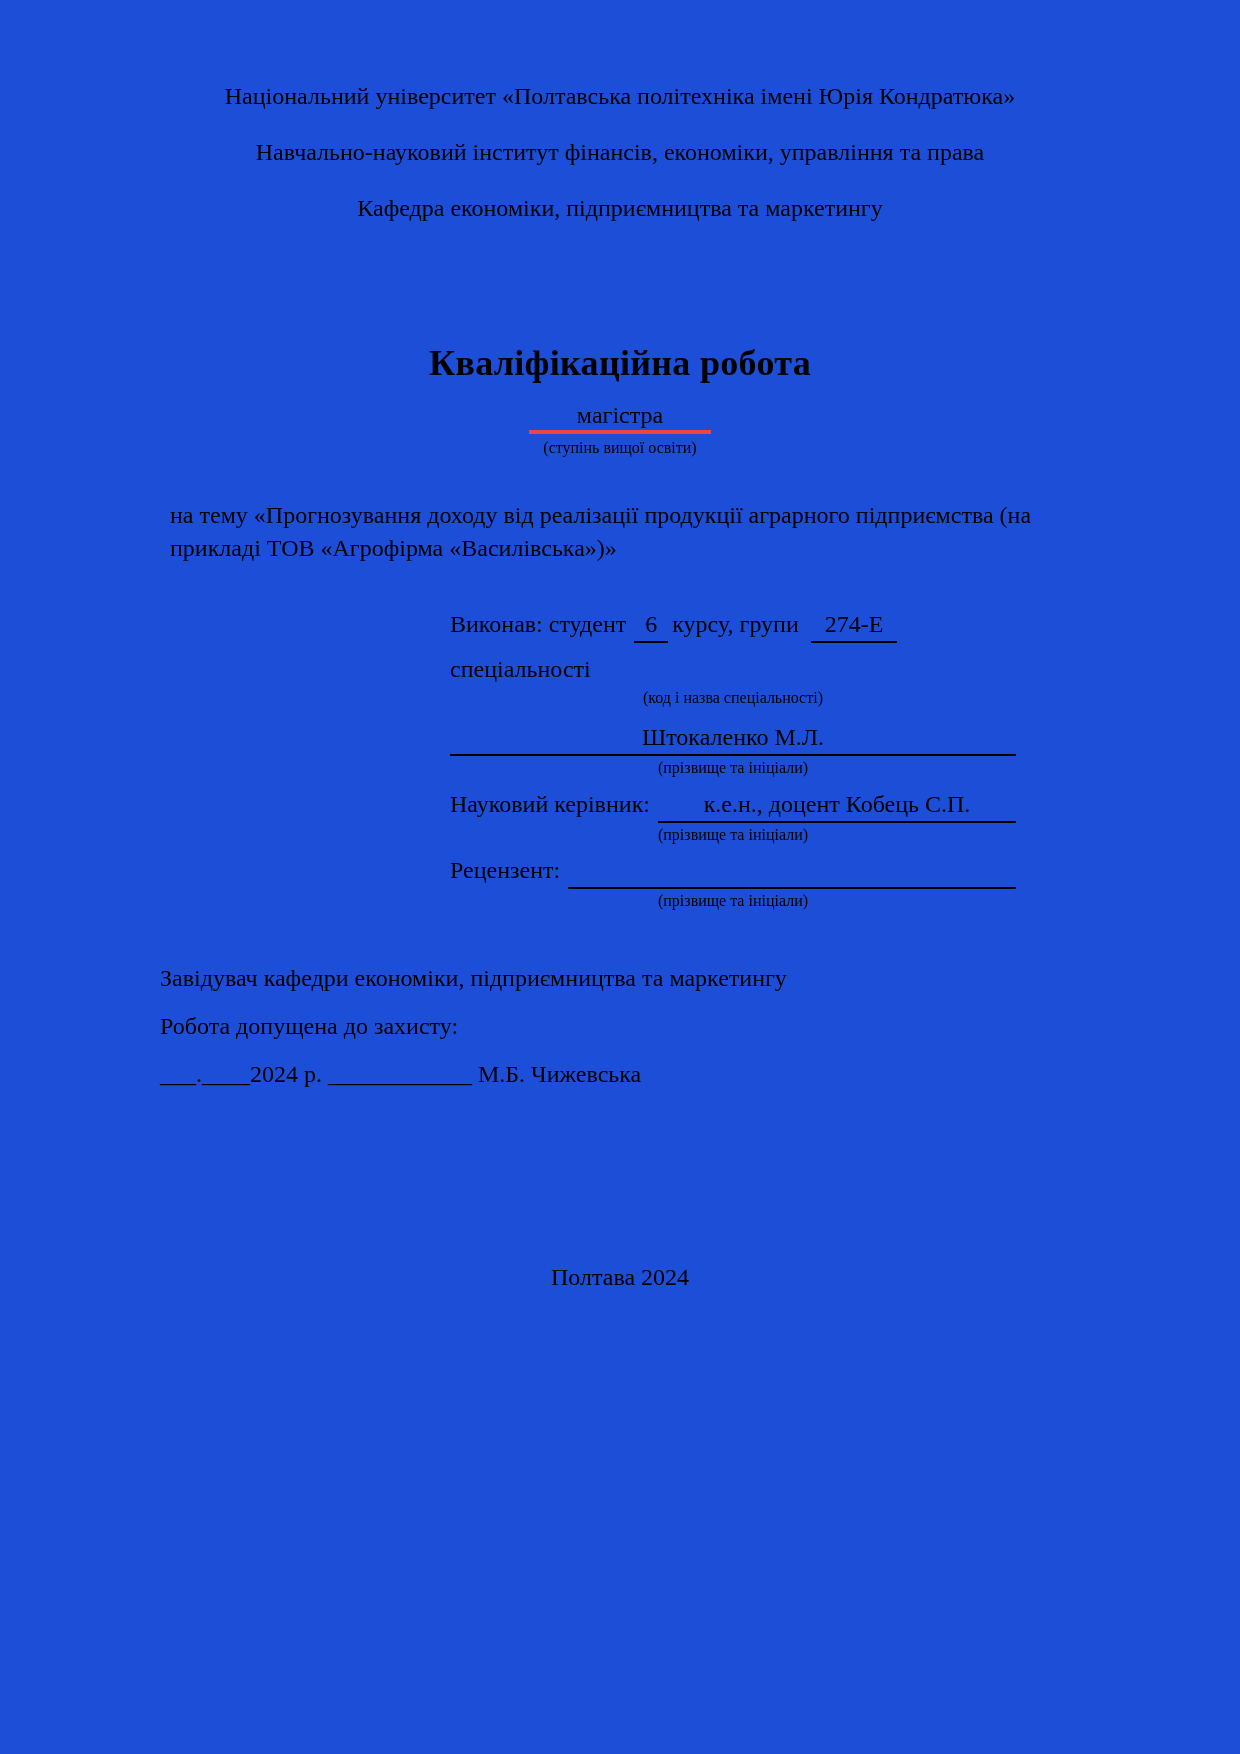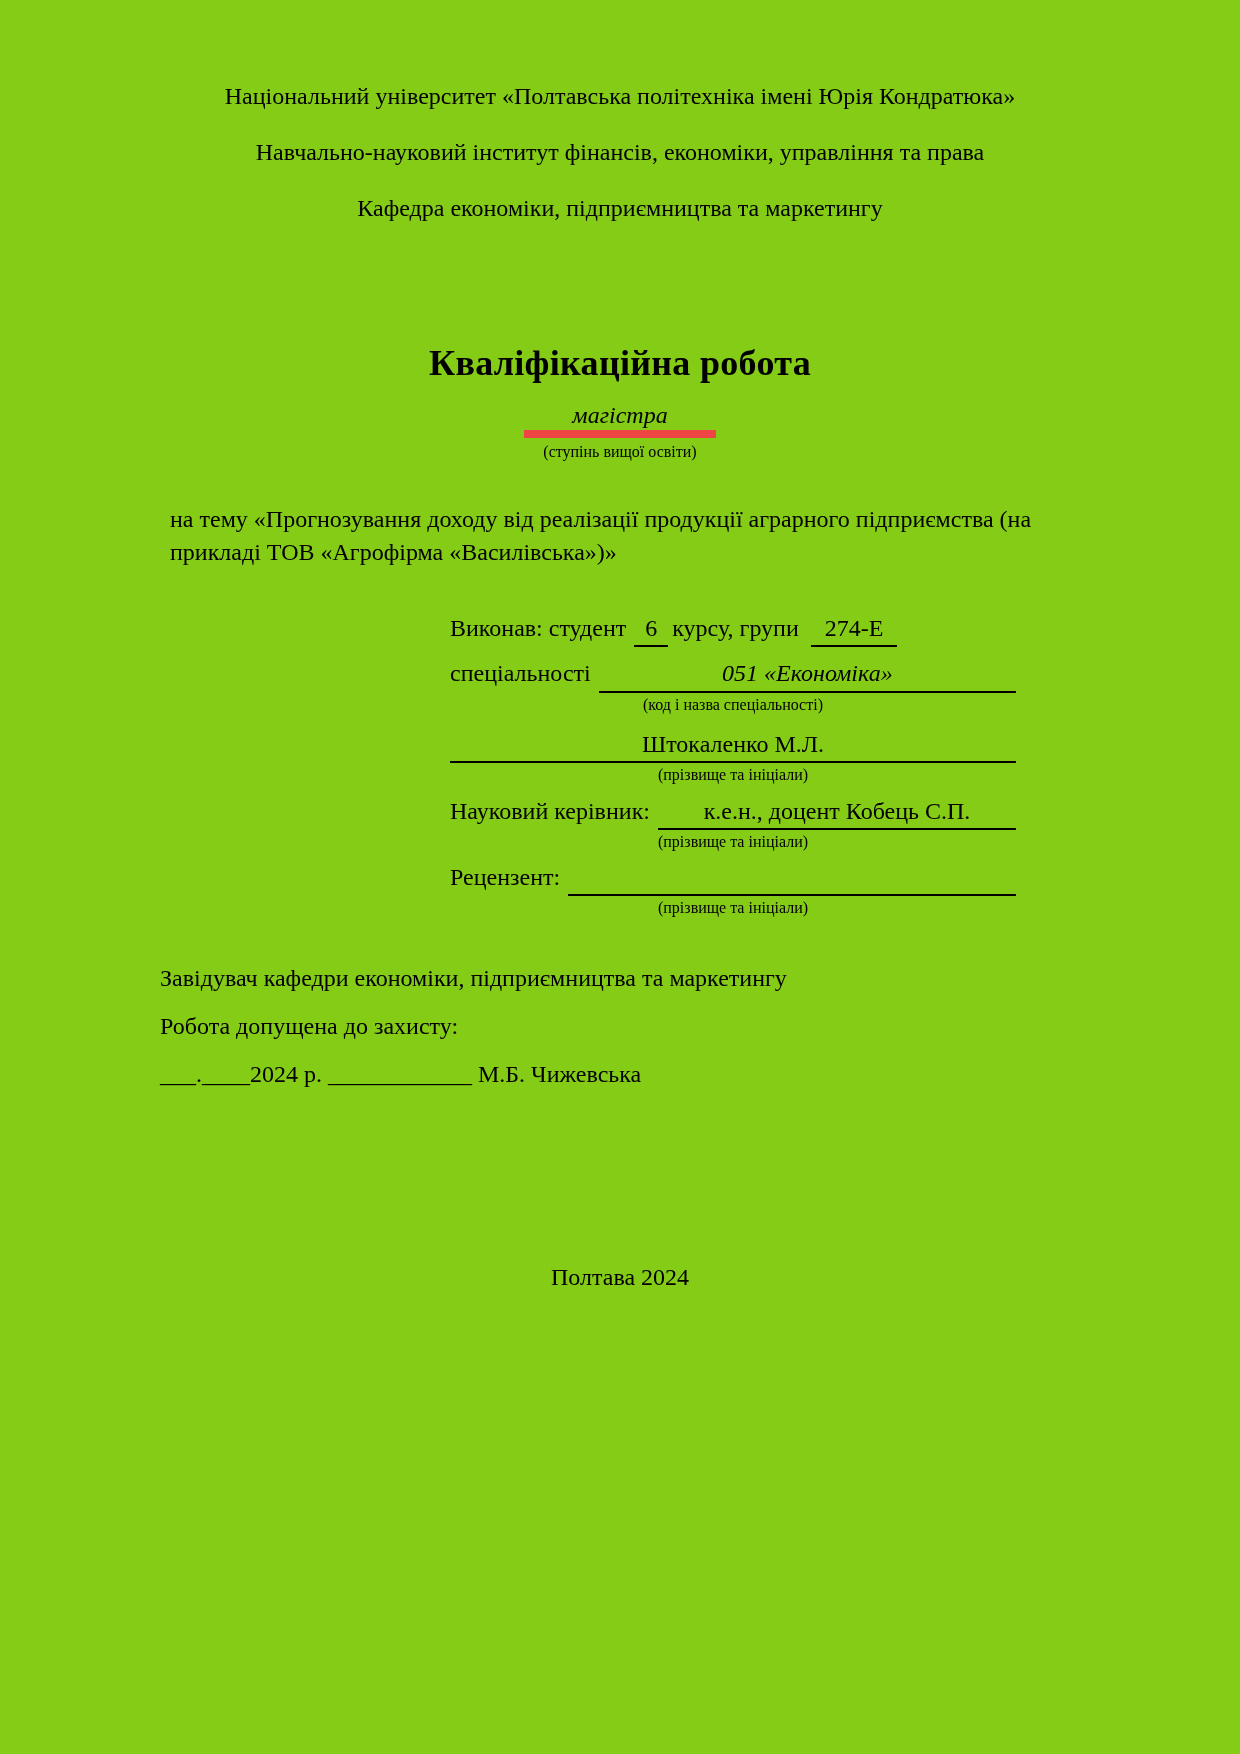--- a/index.html
+++ b/index.html
@@ -5,21 +5,21 @@
     html, body {
       margin: 0;
       padding: 0;
       background: #ffffff;
     }
     .page {
       position: relative;
       width: 1240px;
       height: 1754px;
       margin: 0 auto;
-      background: #84cc16;
+      background: #1d4ed8;
       color: #000000;
       font-family: "Liberation Serif", "DejaVu Serif", serif;
       font-size: 24px;
       overflow: hidden;
     }
     
     .header {
       padding-top: 84px;
       text-align: center;
     }
@@ -37,23 +37,22 @@
       font-weight: bold;
       letter-spacing: 0.3px;
       line-height: 1.1;
     }
     .degree-line {
       margin-top: 18px;
       line-height: 1.1;
     }
     .degree-underline {
       display: inline-block;
-      border-bottom: 8px solid #ef4444;
+      border-bottom: 4px solid #ef4444;
       padding: 0 48px 2px 48px;
-      font-style: italic;
     }
     .caption {
       font-size: 16px;
       line-height: 1.2;
       color: #000;
     }
     .degree-caption {
       margin-top: 4px;
     }
     
@@ -146,21 +145,20 @@
 
     <div class="p-row first">
       <span class="label">Виконав: студент</span>
       <span class="u u-pad">6</span>
       <span class="mid">курсу, групи</span>
       <span class="u u-pad2">274-Е</span>
     </div>
 
     <div class="p-row">
       <span class="label">спеціальності</span>
-      <span class="fill italic">051 «Економіка»</span>
     </div>
     <div class="caption cap-row">(код і назва спеціальності)</div>
 
     <div class="name-line">Штокаленко М.Л.</div>
     <div class="caption cap-row">(прізвище та ініціали)</div>
 
     <div class="p-row">
       <span class="label">Науковий керівник:</span>
       <span class="fill">к.е.н., доцент Кобець С.П.</span>
     </div>

